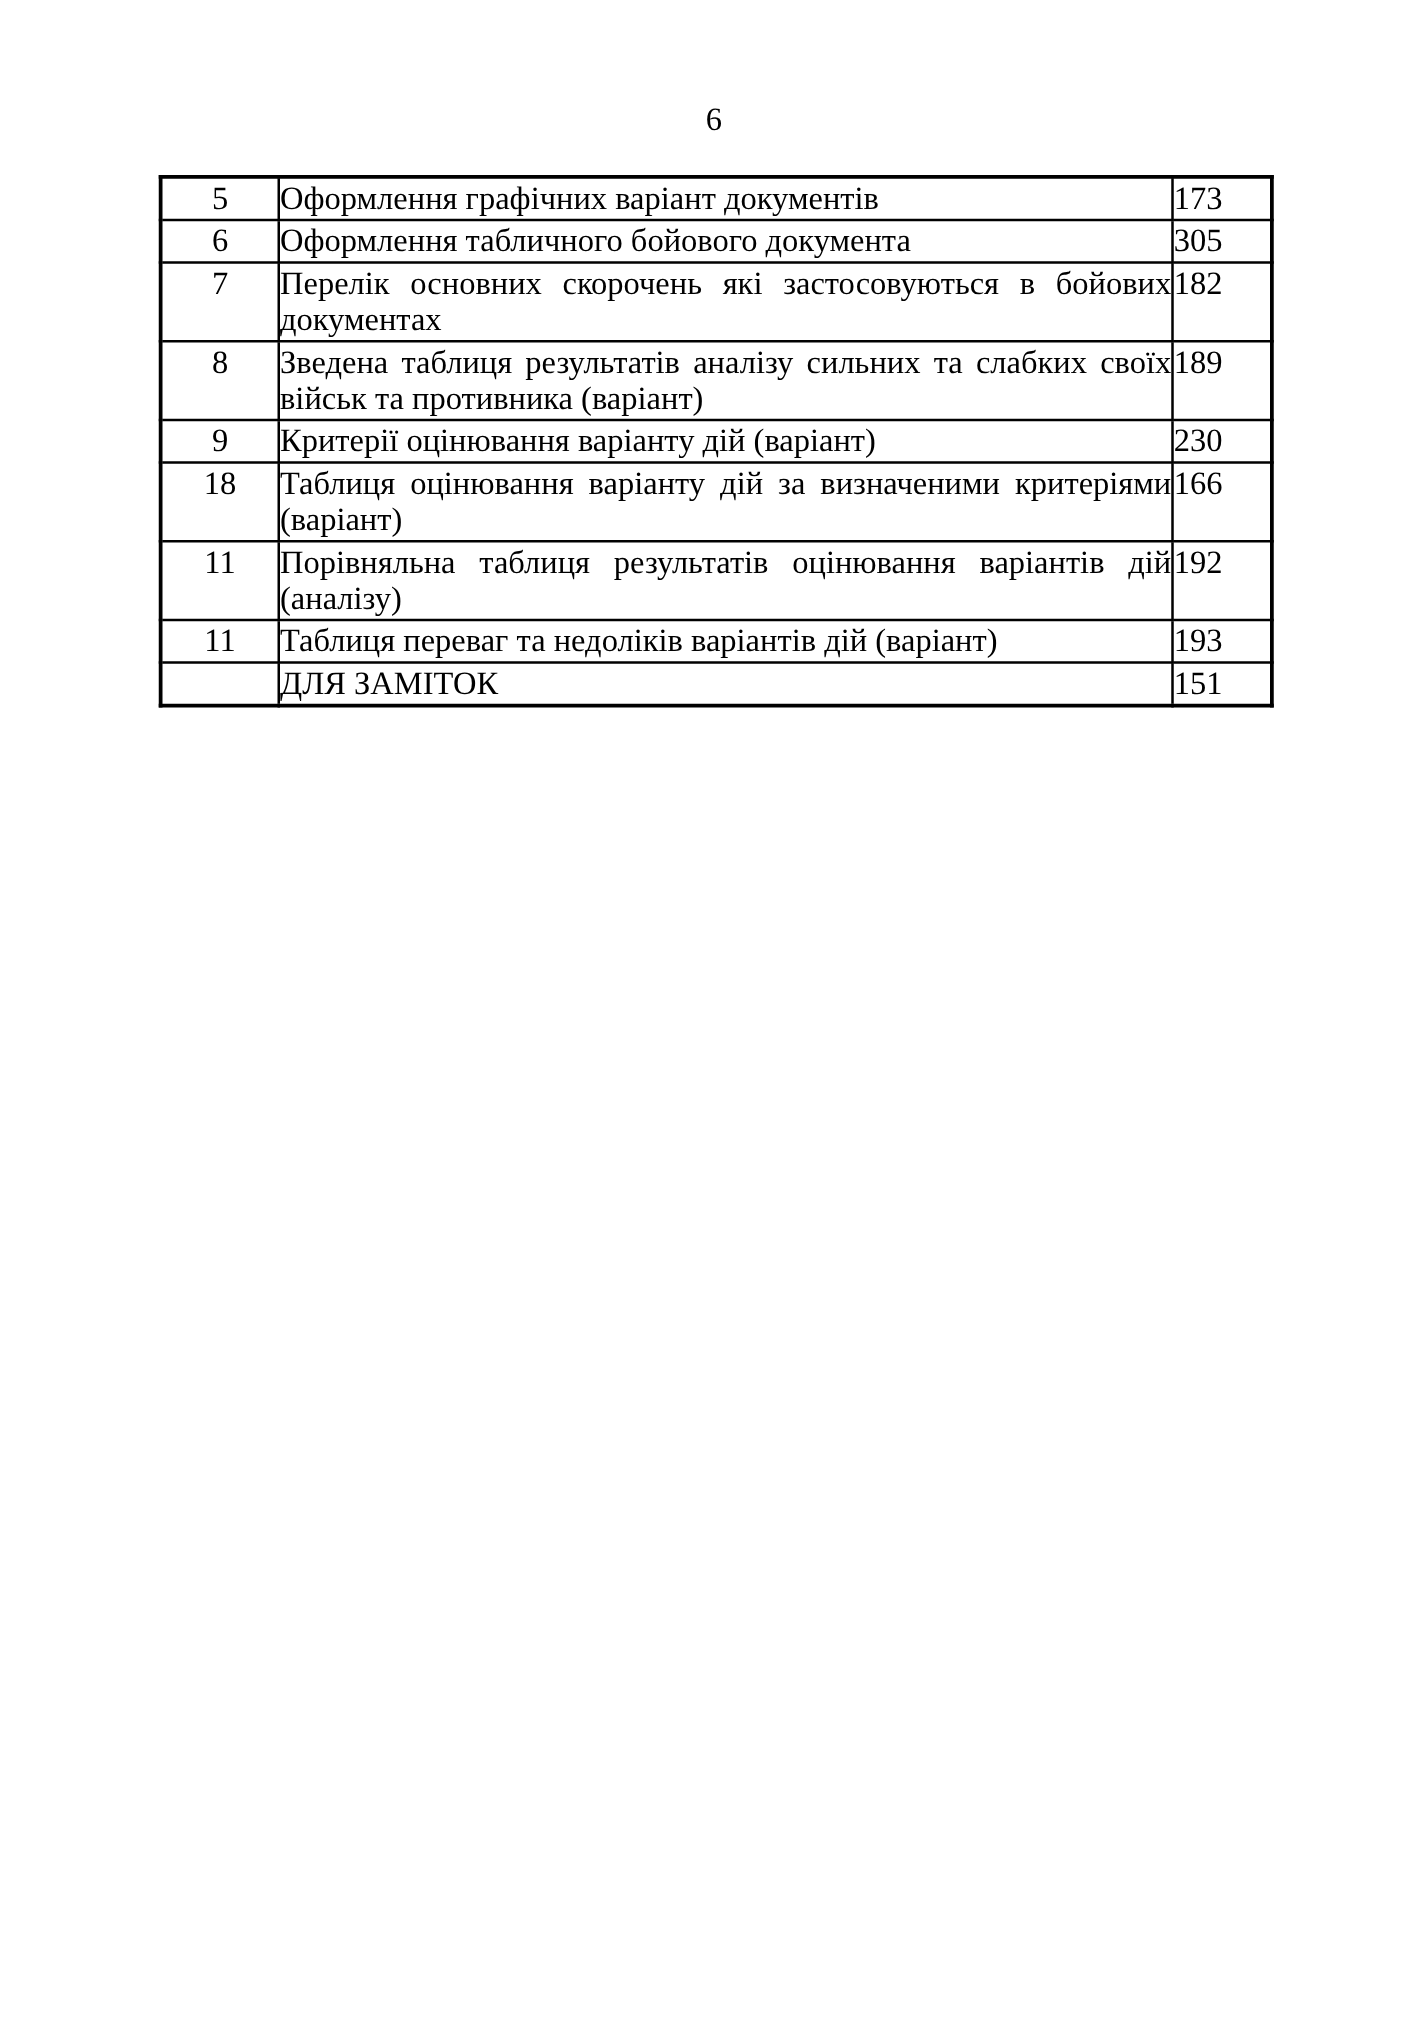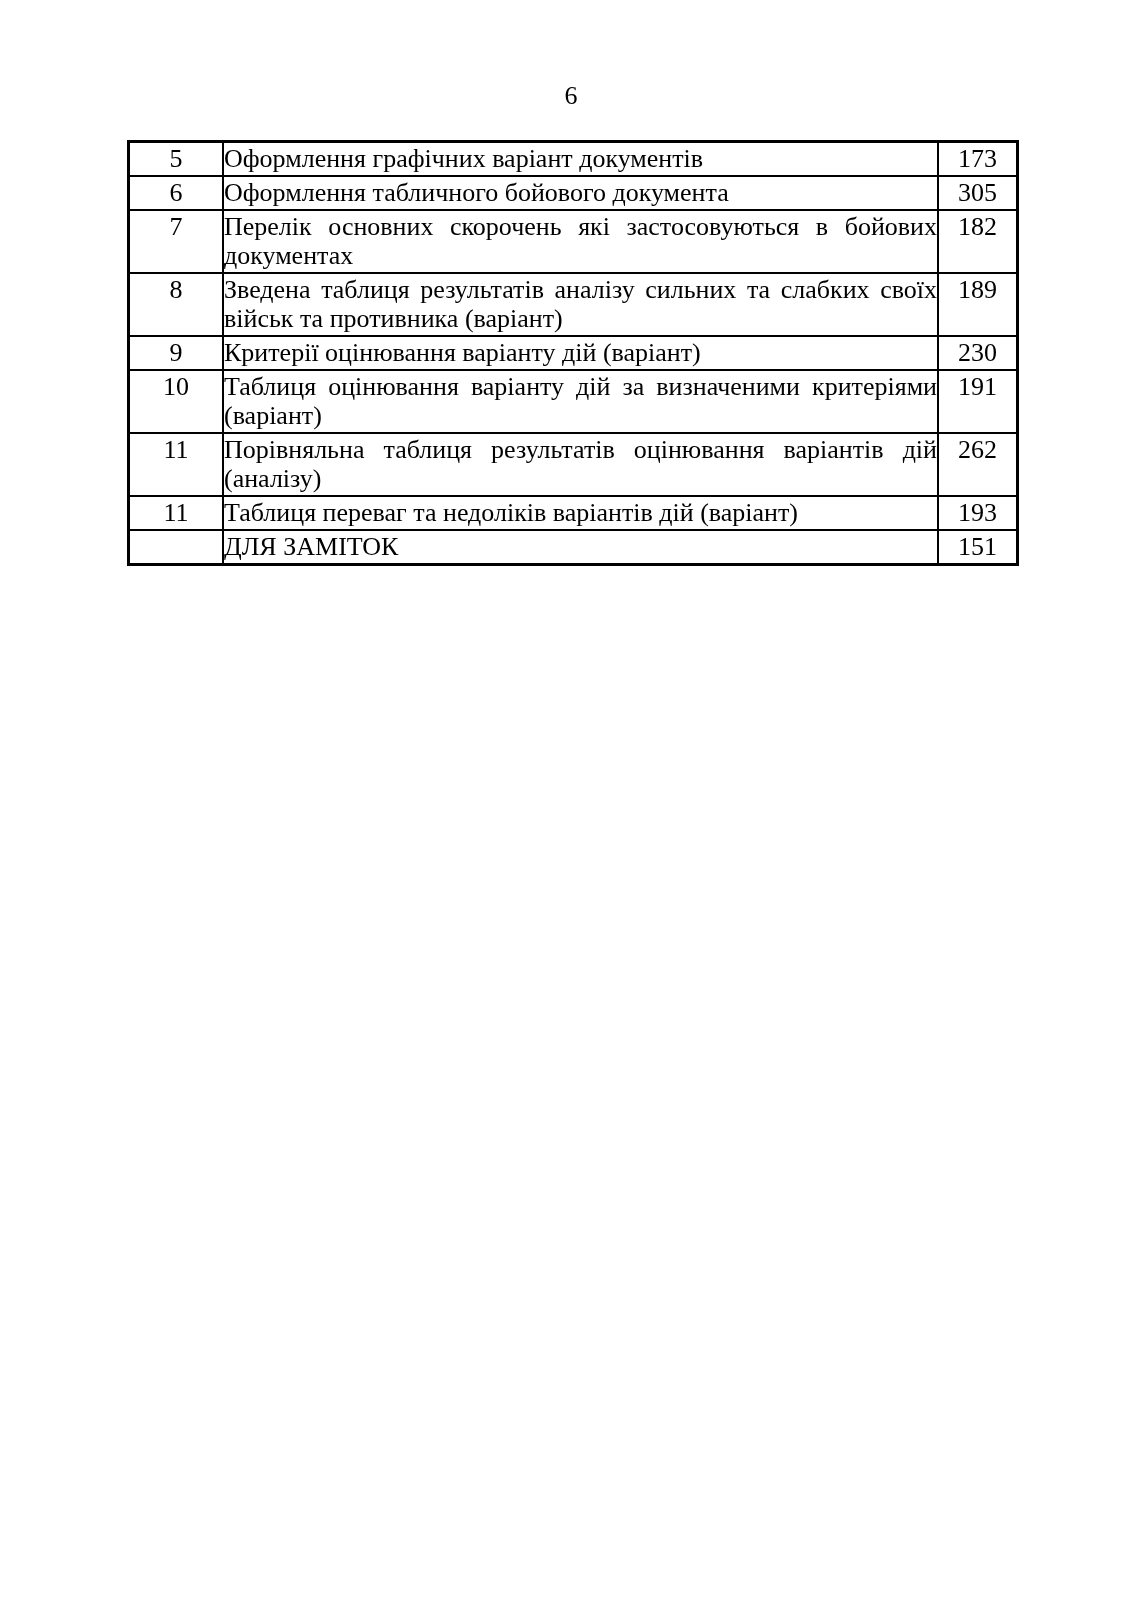--- a/index.html
+++ b/index.html
@@ -45,21 +45,20 @@
     text-align: center;
   }
   td.cell-title {
     width: 713px;
     text-align: justify;
     padding-left: 10px;
     padding-right: 10px;
   }
   td.cell-page {
     width: 77px;
-    text-align: center;
     margin-left: 20px;
   }
 </style>
 </head>
 <body>
 
 <div class="page-number">6</div>
 
 <table class="toc-table">
   <tbody id="toc-body">
@@ -82,28 +81,28 @@
         <td class="cell-num">8</td>
         <td class="cell-title">Зведена таблиця результатів аналізу сильних та слабких своїх військ та противника (варіант)</td>
         <td class="cell-page">189</td>
       </tr>
       <tr>
         <td class="cell-num">9</td>
         <td class="cell-title">Критерії оцінювання варіанту дій (варіант)</td>
         <td class="cell-page">230</td>
       </tr>
       <tr>
-        <td class="cell-num">10</td>
+        <td class="cell-num">18</td>
         <td class="cell-title">Таблиця оцінювання варіанту дій за визначеними критеріями (варіант)</td>
-        <td class="cell-page">191</td>
+        <td class="cell-page">166</td>
       </tr>
       <tr>
         <td class="cell-num">11</td>
         <td class="cell-title">Порівняльна таблиця результатів оцінювання варіантів дій (аналізу)</td>
-        <td class="cell-page">262</td>
+        <td class="cell-page">192</td>
       </tr>
       <tr>
         <td class="cell-num">11</td>
         <td class="cell-title">Таблиця переваг та недоліків варіантів дій (варіант)</td>
         <td class="cell-page">193</td>
       </tr>
       <tr>
         <td class="cell-num"></td>
         <td class="cell-title">ДЛЯ ЗАМІТОК</td>
         <td class="cell-page">151</td>

